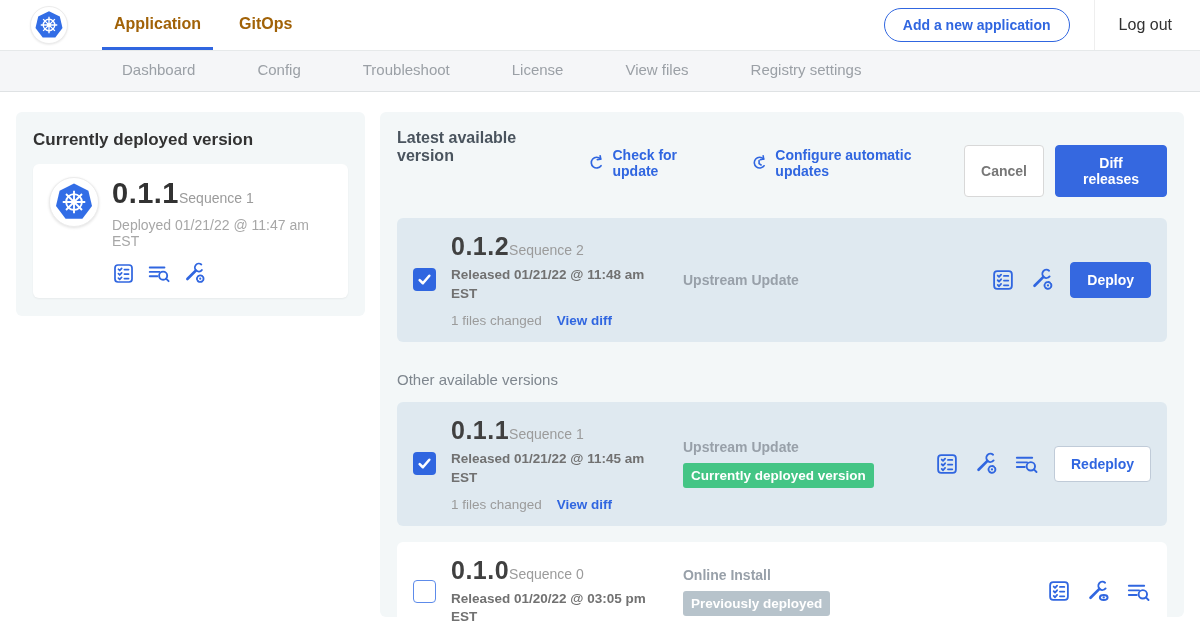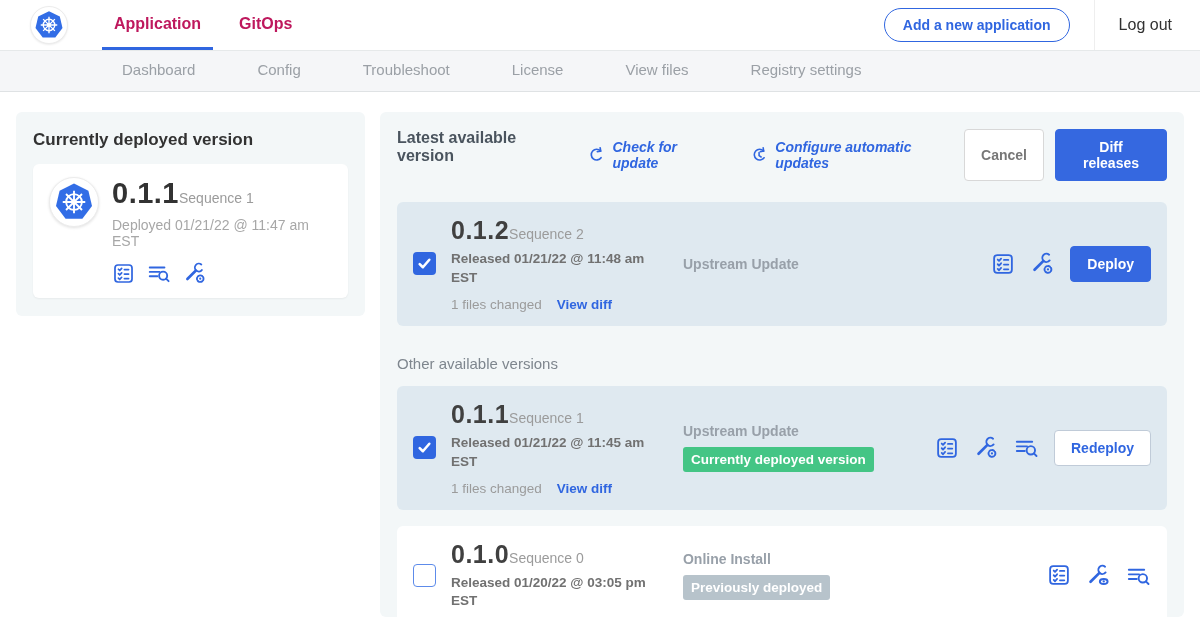--- a/index.html
+++ b/index.html
@@ -6,21 +6,21 @@
   html,body { width:1200px; height:634px; background:#fff; font-family:"Liberation Sans", sans-serif; color:#323232; overflow:hidden; }
 
   
   .topnav { height:50px; background:#fff; display:flex; align-items:stretch; padding:0 28px 0 30px; }
   .logo-circle { width:38px; height:38px; border-radius:50%; border:1px solid #ececec; background:#fff;
                  display:flex; align-items:center; justify-content:center; align-self:center; box-shadow:0 1px 2px rgba(0,0,0,.08); }
   .k8s-hept { width:30px; height:30px; background:#326de6;
               clip-path:polygon(50% 4%, 86% 22%, 95% 60%, 71% 92%, 29% 92%, 5% 60%, 14% 22%);
               display:flex; align-items:center; justify-content:center; }
   .topnav-tabs { display:flex; margin-left:34px; gap:14px; align-items:stretch; }
-  .topnav-tab { display:flex; align-items:center; padding:0 12px; font-size:16px; font-weight:bold; color:#be185d;
+  .topnav-tab { display:flex; align-items:center; padding:0 12px; font-size:16px; font-weight:bold; color:#a16207;
                 border-bottom:3px solid transparent; cursor:pointer; }
   .topnav-tab.active { border-bottom-color:#3066e0; }
   .topnav-spacer { flex:1; }
   .add-btn { align-self:center; background:#fff; border:1.5px solid #3066e0; color:#3066e0; font-weight:bold;
              font-size:14px; border-radius:17px; padding:8px 18px; cursor:pointer; font-family:inherit; }
   .logout { display:flex; align-items:center; margin-left:24px; padding-left:24px; border-left:1px solid #eeeeee;
             font-size:16px; color:#323232; cursor:pointer; }
 
   
   .subnav { height:42px; background:#f5f6f8; border-top:1px solid #e6e9ea; border-bottom:1px solid #dfe2e4;
@@ -42,24 +42,24 @@
   .dep-version { font-size:29px; font-weight:bold; color:#323232; letter-spacing:.5px; }
   .seq { font-size:14px; color:#9b9b9b; }
   .dep-when { margin-top:7px; font-size:14px; color:#a7a7a7; }
   .icon-row { display:flex; gap:12px; margin-top:12px; align-items:center; }
   .icon-btn { display:flex; cursor:pointer; }
 
   
   .avail-panel { flex:1; background:#f3f7f8; border-radius:6px; padding:17px 17px; height:505px; }
   .panel-header { display:flex; }
   .panel-title { font-size:16px; font-weight:600; color:#4a545e; }
-  .hdr-link { display:flex; align-items:center; gap:7px; color:#3066e0; font-weight:600; font-size:14px; cursor:pointer;font-style:italic; }
+  .hdr-link { display:flex; align-items:center; gap:7px; color:#3066e0; font-weight:600; font-size:14px; cursor:pointer; }
   .hdr-link.first { margin-left:14px; }
   .hdr-link + .hdr-link { margin-left:26px; }
-  .hdr-buttons { margin-left:auto; display:flex; gap:11px; }
+  .hdr-buttons { margin-left:auto; display:flex; gap:11px;margin-top:16px; }
   .btn { font-family:inherit; font-size:14px; border-radius:4px; padding:9px 16px; cursor:pointer; }
   .btn-cancel { background:#fff; border:1px solid #d8d8d8; color:#777; font-weight:600; }
   .btn-primary { background:#3568e0; border:1px solid #3568e0; color:#fff; font-weight:bold; }
   .btn-outline { background:#fff; border:1px solid #c0cbd8; color:#3066e0; font-weight:bold; }
 
   .version-row { background:#fff; border-radius:6px; padding:14px 16px; display:flex; align-items:center; }
   .version-row.selected { background:#dfe9f0; }
   .row-1 { margin-top:21px; min-height:119px; }
   .row-2 { margin-top:14px; min-height:117px; }
   .row-3 { margin-top:16px; min-height:95px; }

